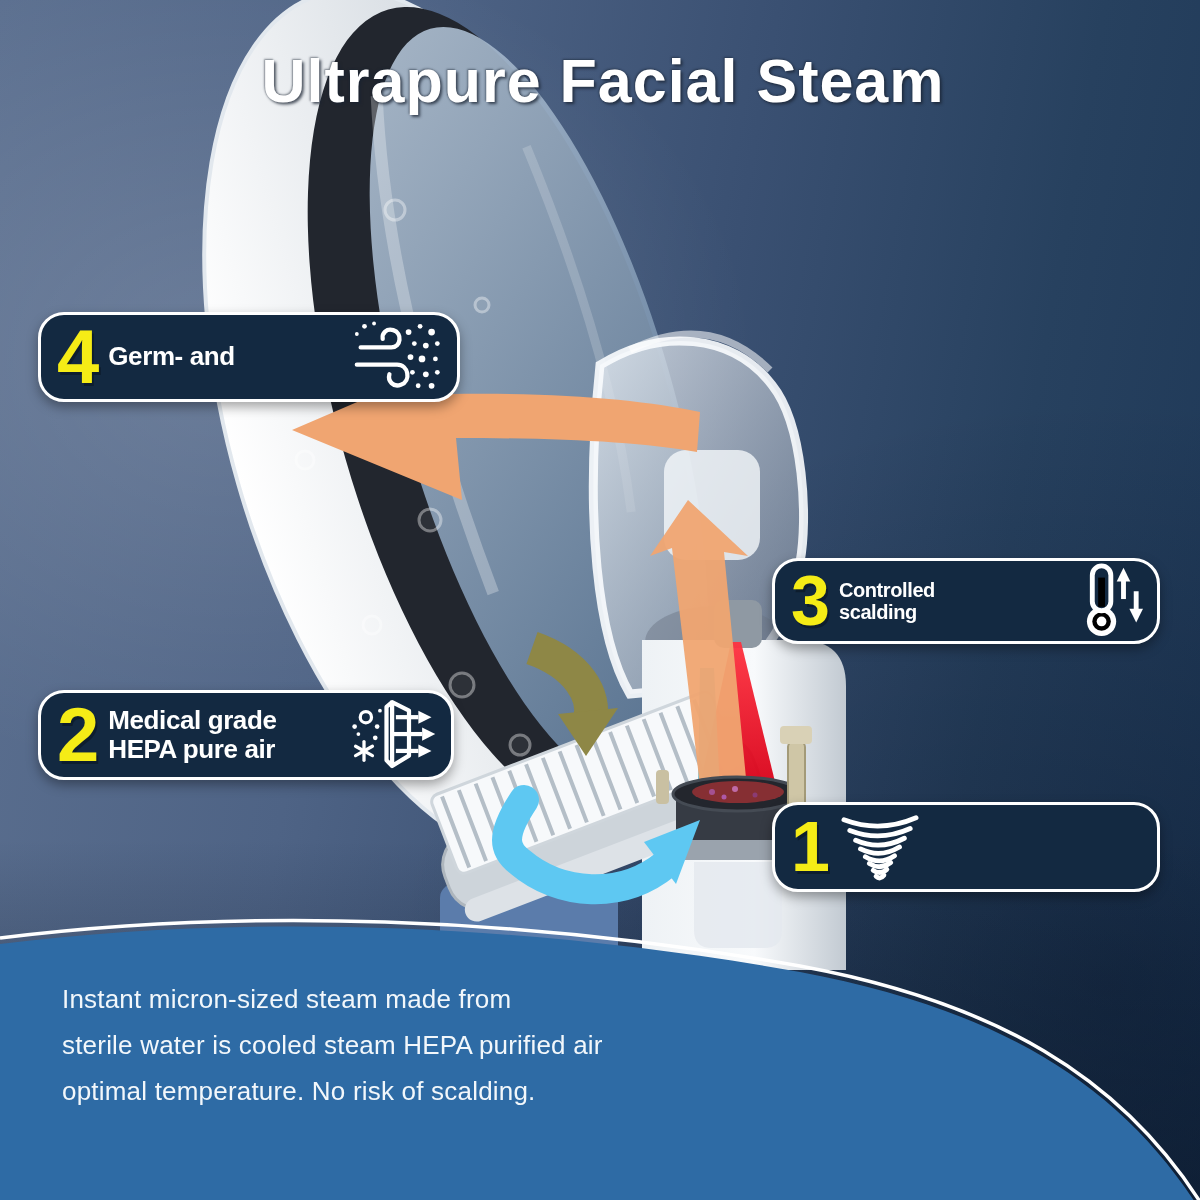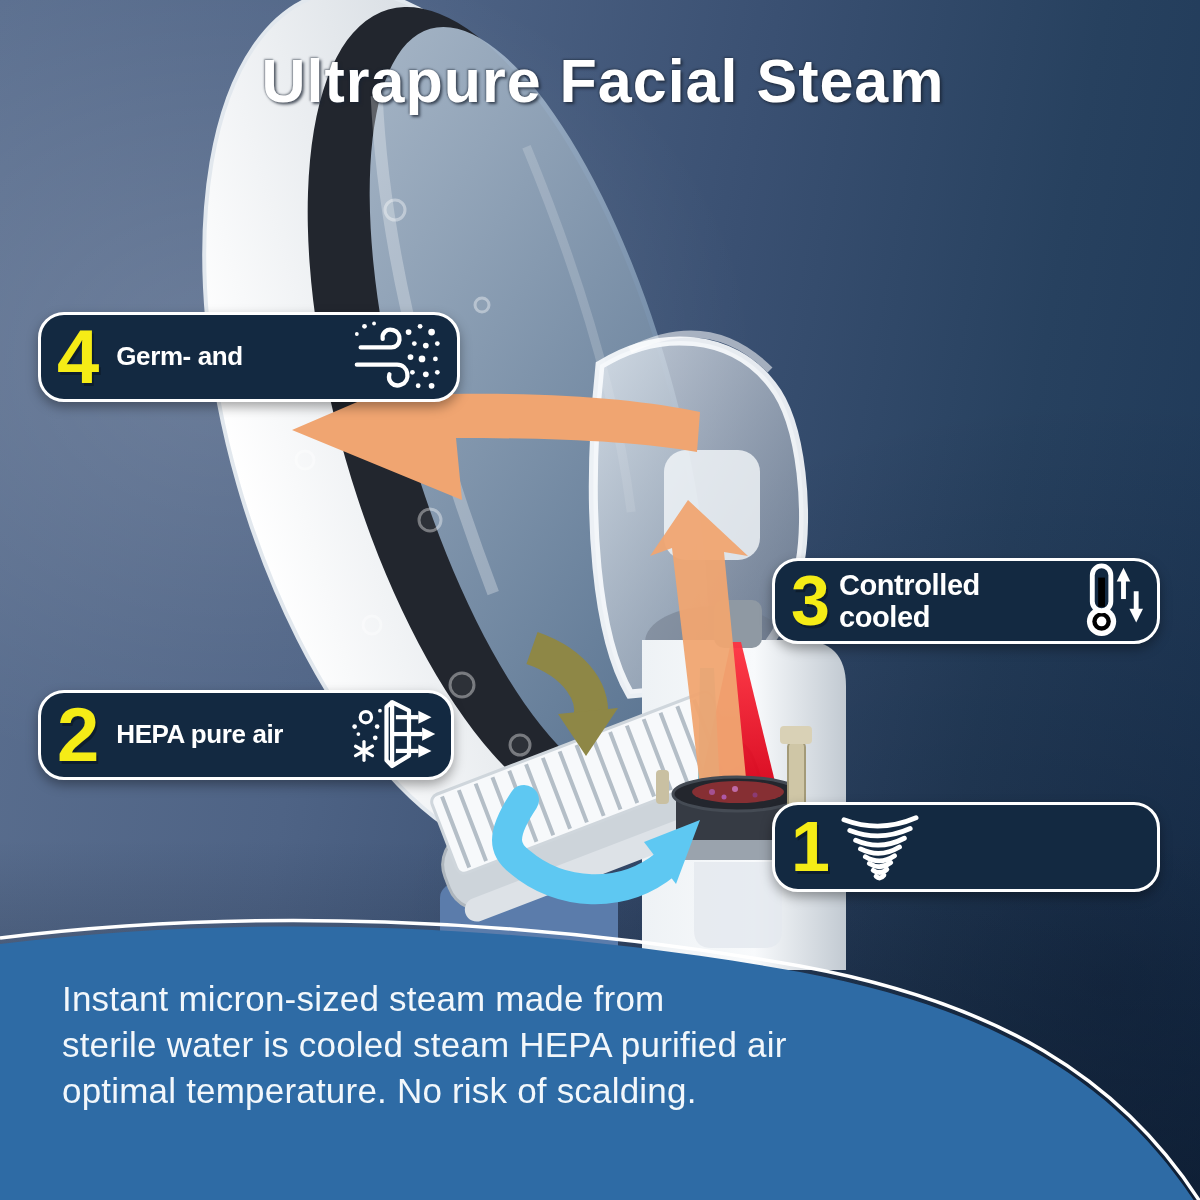--- a/index.html
+++ b/index.html
@@ -33,25 +33,25 @@
     color:#ffffff;font-weight:bold;line-height:1.12;flex:1;white-space:nowrap;
     letter-spacing:-0.4px;
   }
   .callout .icon{flex:none;}
   #callout-4{left:38px;top:312px;width:422px;height:90px;}
   #callout-2{left:38px;top:690px;width:416px;height:90px;}
   #callout-3{left:772px;top:558px;width:388px;height:86px;}
   #callout-1{left:772px;top:802px;width:388px;height:90px;}
   #callout-4 .num,#callout-2 .num{font-size:76px;}
   #callout-3 .num,#callout-1 .num{font-size:70px;}
-  #callout-4 .label,#callout-2 .label{font-size:26px;margin-left:8px;}
-  #callout-3 .label,#callout-1 .label{font-size:29px;}
+  #callout-4 .label,#callout-2 .label{font-size:26px;}
+  #callout-3 .label,#callout-1 .label{font-size:20px;}
   .desc{
     position:absolute;left:62px;top:976px;color:#f2f7fb;
-    font-size:35px;line-height:46px;letter-spacing:0.2px;
+    font-size:26px;line-height:46px;letter-spacing:0.2px;
   }
 </style>
 </head>
 <body>
 
 <div class="stage">
 
   <svg class="scene" width="1200" height="1200" viewBox="0 0 1200 1200">
     <defs>
       <linearGradient id="shellG" x1="0" y1="0" x2="1" y2="0">
@@ -189,20 +189,21 @@
         <circle cx="12" cy="8" r="2.5"></circle>
           <circle cx="22" cy="5" r="2"></circle>
           <circle cx="4" cy="16" r="2"></circle>
       </g>
     </svg>
   </div>
 
   <div class="callout" id="callout-2">
     <span class="num">2</span>
     <span class="label">
+      <div>Medical grade</div>
       <div>HEPA pure air</div>
     </span>
     <svg class="icon" width="90" height="74" viewBox="0 0 96 78">
       <g stroke="#fff" fill="none" stroke-width="4.5" stroke-linejoin="round">
         <path d="M 46,4 L 64,13 V 61 L 46,72 Z"></path>
         <path d="M 46,4 L 40,9 V 66 L 46,72"></path>
       </g>
       <g stroke="#fff" stroke-width="4.5">
         <line x1="50" y1="20" x2="74" y2="20"></line>
         <line x1="47" y1="38" x2="78" y2="38"></line>
@@ -226,21 +227,21 @@
         <circle cx="28" cy="42" r="2.5"></circle>
           <circle cx="33" cy="13" r="2"></circle>
       </g>
     </svg>
   </div>
 
   <div class="callout" id="callout-3">
     <span class="num">3</span>
     <span class="label">
       <div>Controlled</div>
-      <div>cooled</div>
+      <div>scalding</div>
     </span>
     <svg class="icon" width="82" height="78" viewBox="0 0 84 80">
       <circle cx="39.5" cy="61" r="15" fill="#fff"></circle>
       <circle cx="39.5" cy="61" r="9.5" fill="#000"></circle>
       <circle cx="39.5" cy="61" r="5" fill="#fff"></circle>
       <rect x="30" y="4" width="19" height="46" rx="9.5" fill="#132941" stroke="#fff" stroke-width="5"></rect>
       <line x1="39.5" y1="16" x2="39.5" y2="46" stroke="#000" stroke-width="7"></line>
       <line x1="62" y1="38" x2="62" y2="16" stroke="#fff" stroke-width="5"></line>
       <polygon points="55,20 69,20 62,6" fill="#fff"></polygon>
       <line x1="75" y1="30" x2="75" y2="52" stroke="#fff" stroke-width="5"></line>

